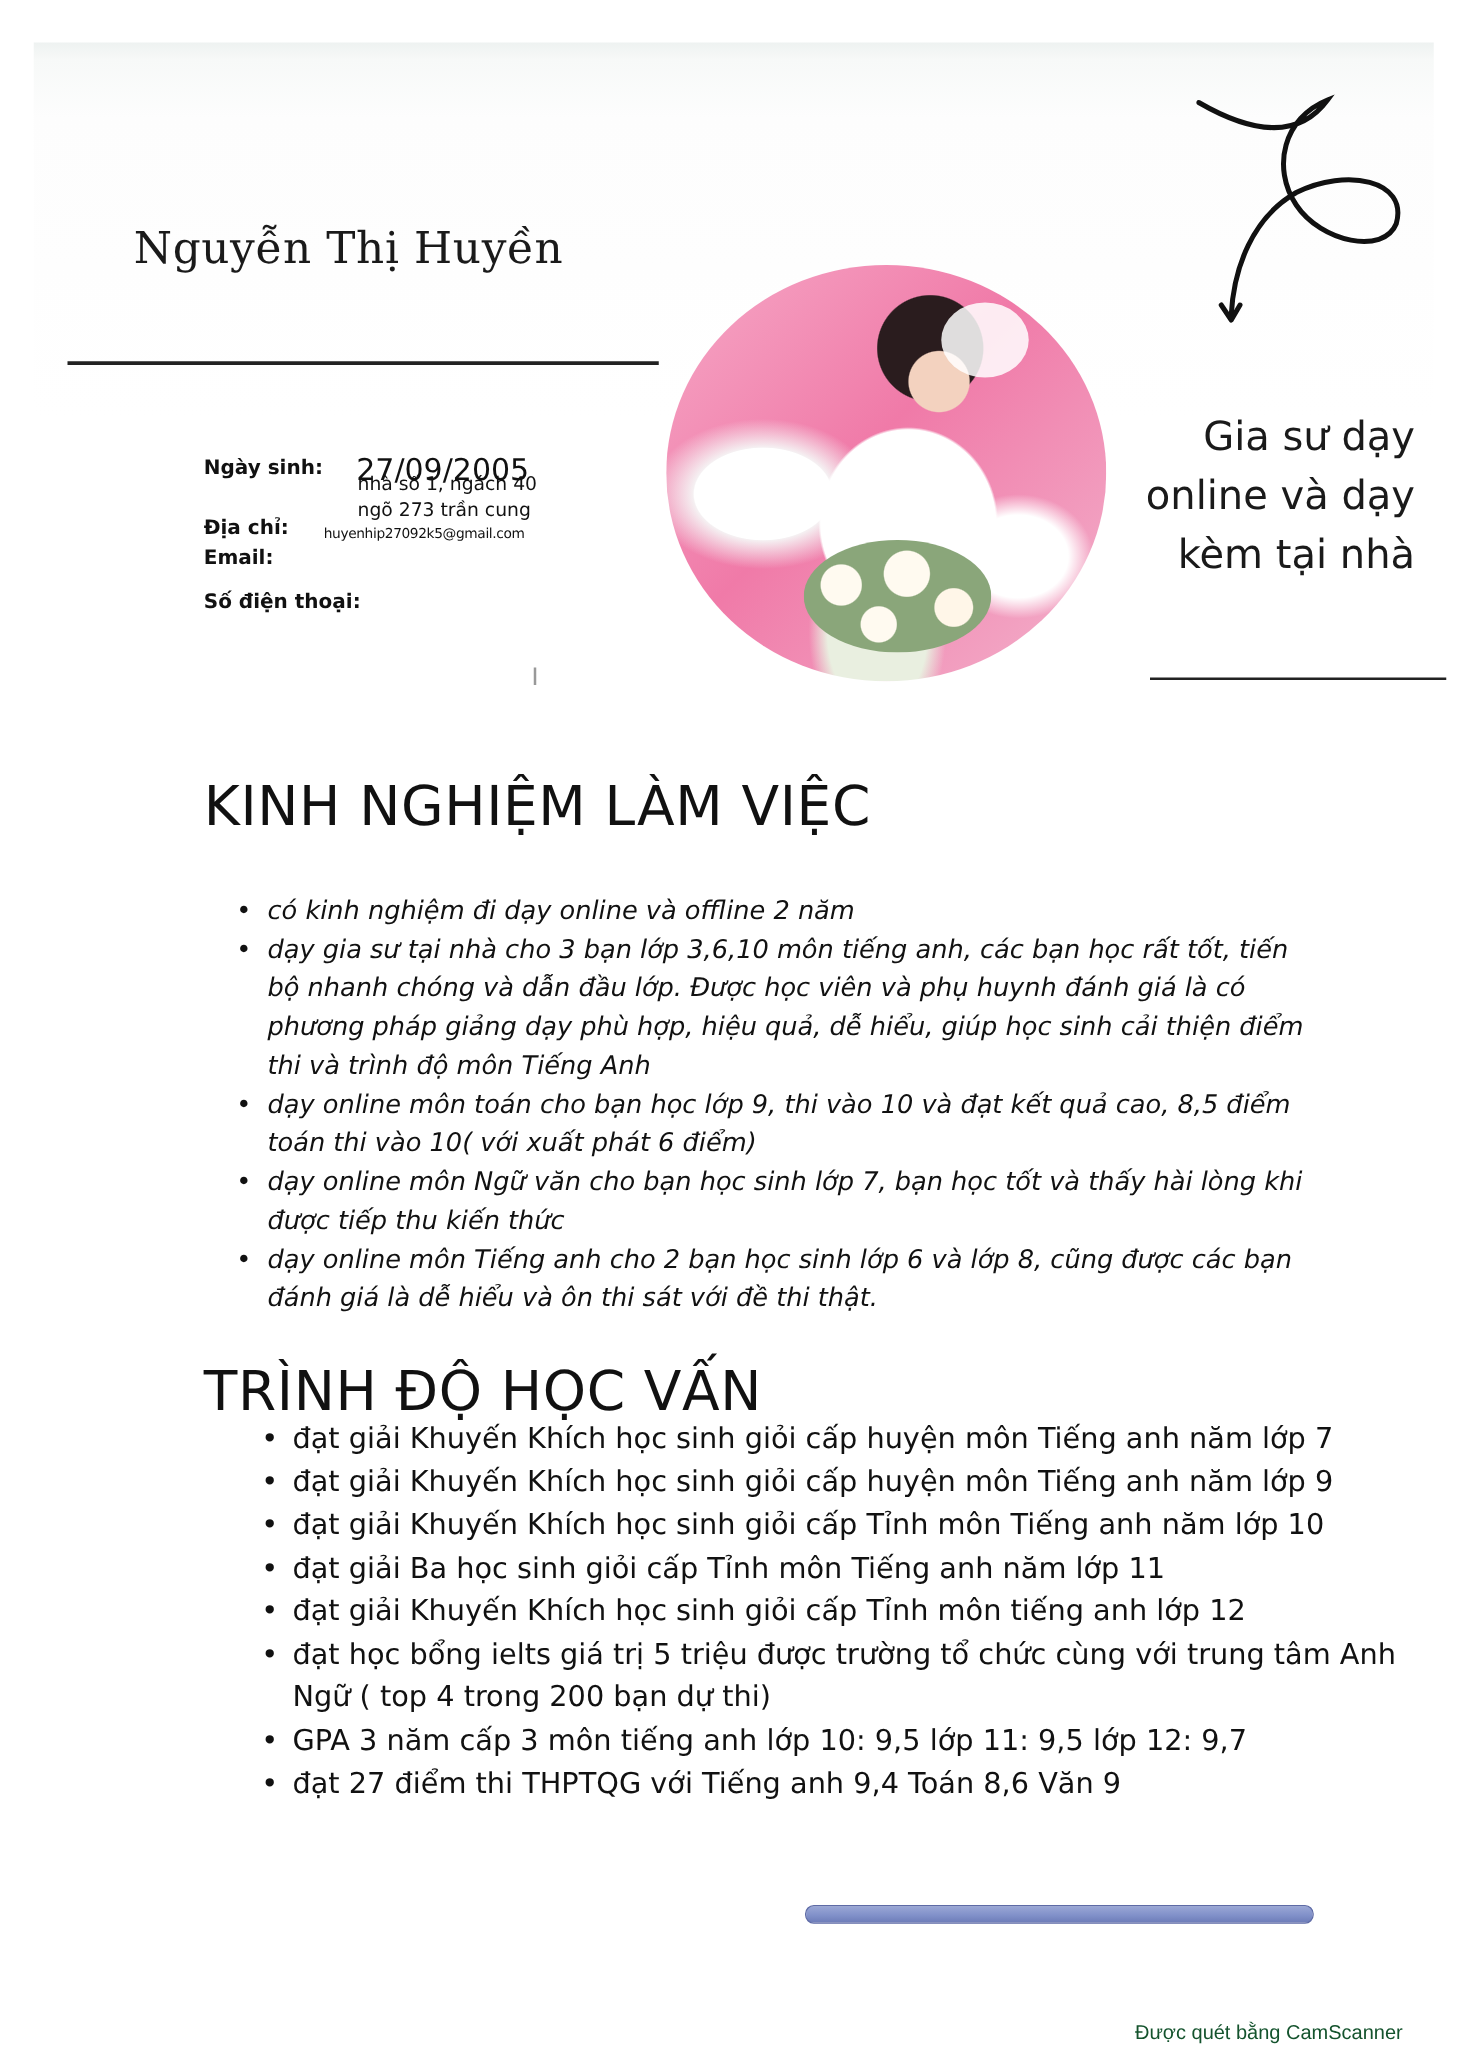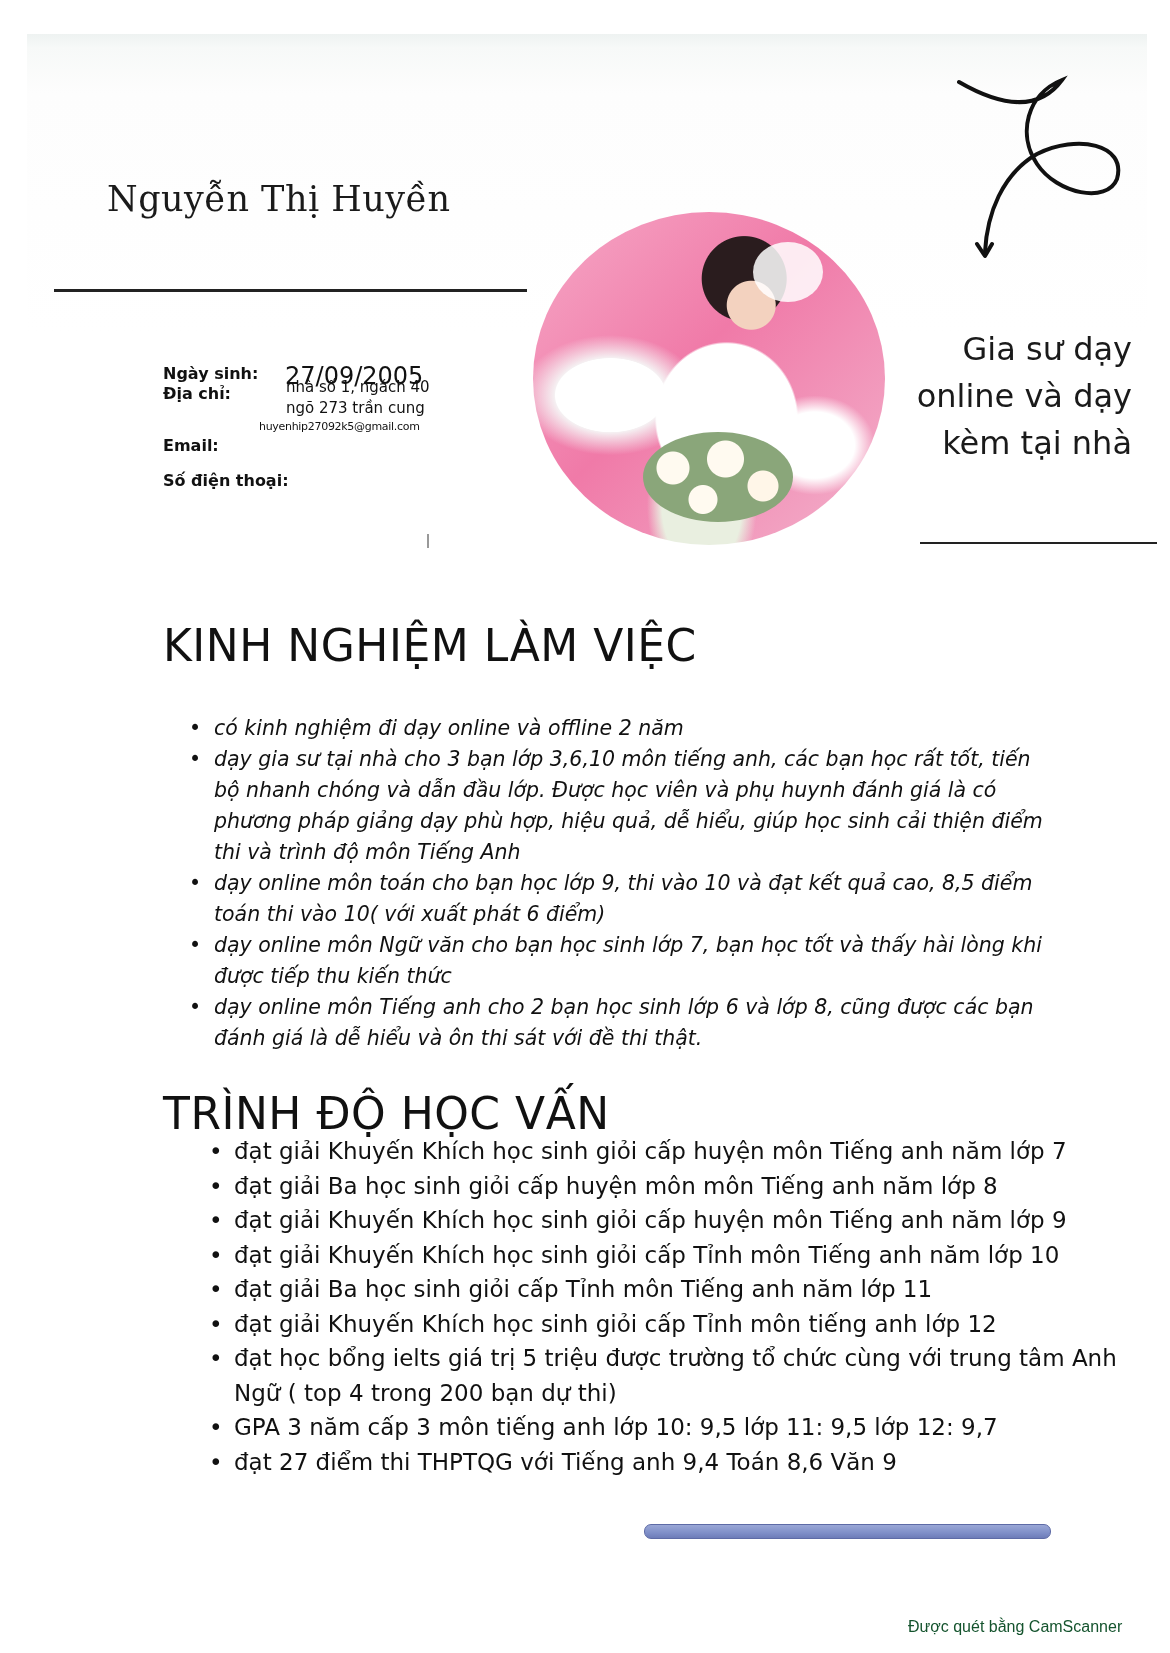--- a/index.html
+++ b/index.html
@@ -109,21 +109,21 @@
 
 <div class="page">
 
   <div class="name">Nguyễn Thị Huyền</div>
   <div class="rule rule-name"></div>
 
   <div class="info">
     <span class="info-label" style="left:0;top:0;">Ngày sinh:</span>
     <span class="info-value" style="left:122px;top:-2px;font-size:24px;">27/09/2005</span>
 
-    <span class="info-label" style="left:0;top:20px;">Địa chỉ:</span>
+    <span class="info-label" style="left:0;top:48px;">Địa chỉ:</span>
     <span class="info-value" style="left:123px;top:14px;font-size:15px;">nhà số 1, ngách 40</span>
     <span class="info-value" style="left:123px;top:35px;font-size:15px;">ngõ 273 trần cung</span>
 
     <span class="info-label" style="left:0;top:72px;">Email:</span>
     <span class="info-value" style="left:96px;top:56px;font-size:11px;letter-spacing:-0.3px;">huyenhip27092k5@gmail.com</span>
 
     <span class="info-label" style="left:0;top:107px;">Số điện thoại:</span>
   </div>
 
   <div class="photo" title="portrait photo">
@@ -149,21 +149,20 @@
     <li>có kinh nghiệm đi dạy online và offline 2 năm</li>
     <li>dạy gia sư tại nhà cho  3 bạn lớp 3,6,10 môn tiếng anh, các bạn học rất tốt, tiến bộ nhanh chóng và dẫn đầu lớp. Được học viên và phụ huynh đánh giá là có phương pháp giảng dạy phù hợp, hiệu quả, dễ hiểu, giúp học sinh cải thiện điểm thi và trình độ môn Tiếng Anh</li>
     <li>dạy online  môn toán cho bạn học lớp 9, thi vào 10 và đạt kết quả cao, 8,5 điểm toán thi vào 10( với xuất phát 6 điểm)</li>
     <li>dạy online môn Ngữ văn  cho bạn học sinh lớp 7, bạn học tốt và thấy hài lòng khi được tiếp thu kiến thức</li>
     <li>dạy online môn Tiếng anh cho 2 bạn học sinh lớp 6 và lớp 8, cũng được các bạn đánh giá là dễ hiểu và ôn thi sát với đề thi thật.</li>
   </ul>
 
   <div class="section-title edu-title">TRÌNH ĐỘ HỌC VẤN</div>
   <ul class="edu-list">
     <li>đạt giải Khuyến Khích học sinh giỏi cấp huyện  môn Tiếng anh năm lớp 7</li>
-    <li>đạt giải Ba học sinh giỏi cấp huyện  môn môn Tiếng anh năm lớp 8</li>
     <li>đạt giải Khuyến Khích học sinh giỏi cấp huyện  môn Tiếng anh năm lớp 9</li>
     <li>đạt giải Khuyến Khích học sinh giỏi cấp Tỉnh môn Tiếng anh năm lớp 10</li>
     <li>đạt giải Ba học sinh giỏi cấp Tỉnh môn Tiếng anh năm lớp 11</li>
     <li>đạt giải Khuyến Khích học sinh giỏi cấp Tỉnh môn tiếng anh lớp 12</li>
     <li>đạt học bổng ielts giá trị 5 triệu được trường tổ chức cùng với trung tâm Anh Ngữ ( top 4 trong 200 bạn dự thi)</li>
     <li>GPA 3 năm cấp 3 môn tiếng anh   lớp 10:  9,5   lớp 11: 9,5    lớp 12: 9,7</li>
     <li>đạt 27 điểm thi THPTQG với Tiếng anh 9,4  Toán 8,6    Văn 9</li>
   </ul>
 
   <div class="pill"></div>

